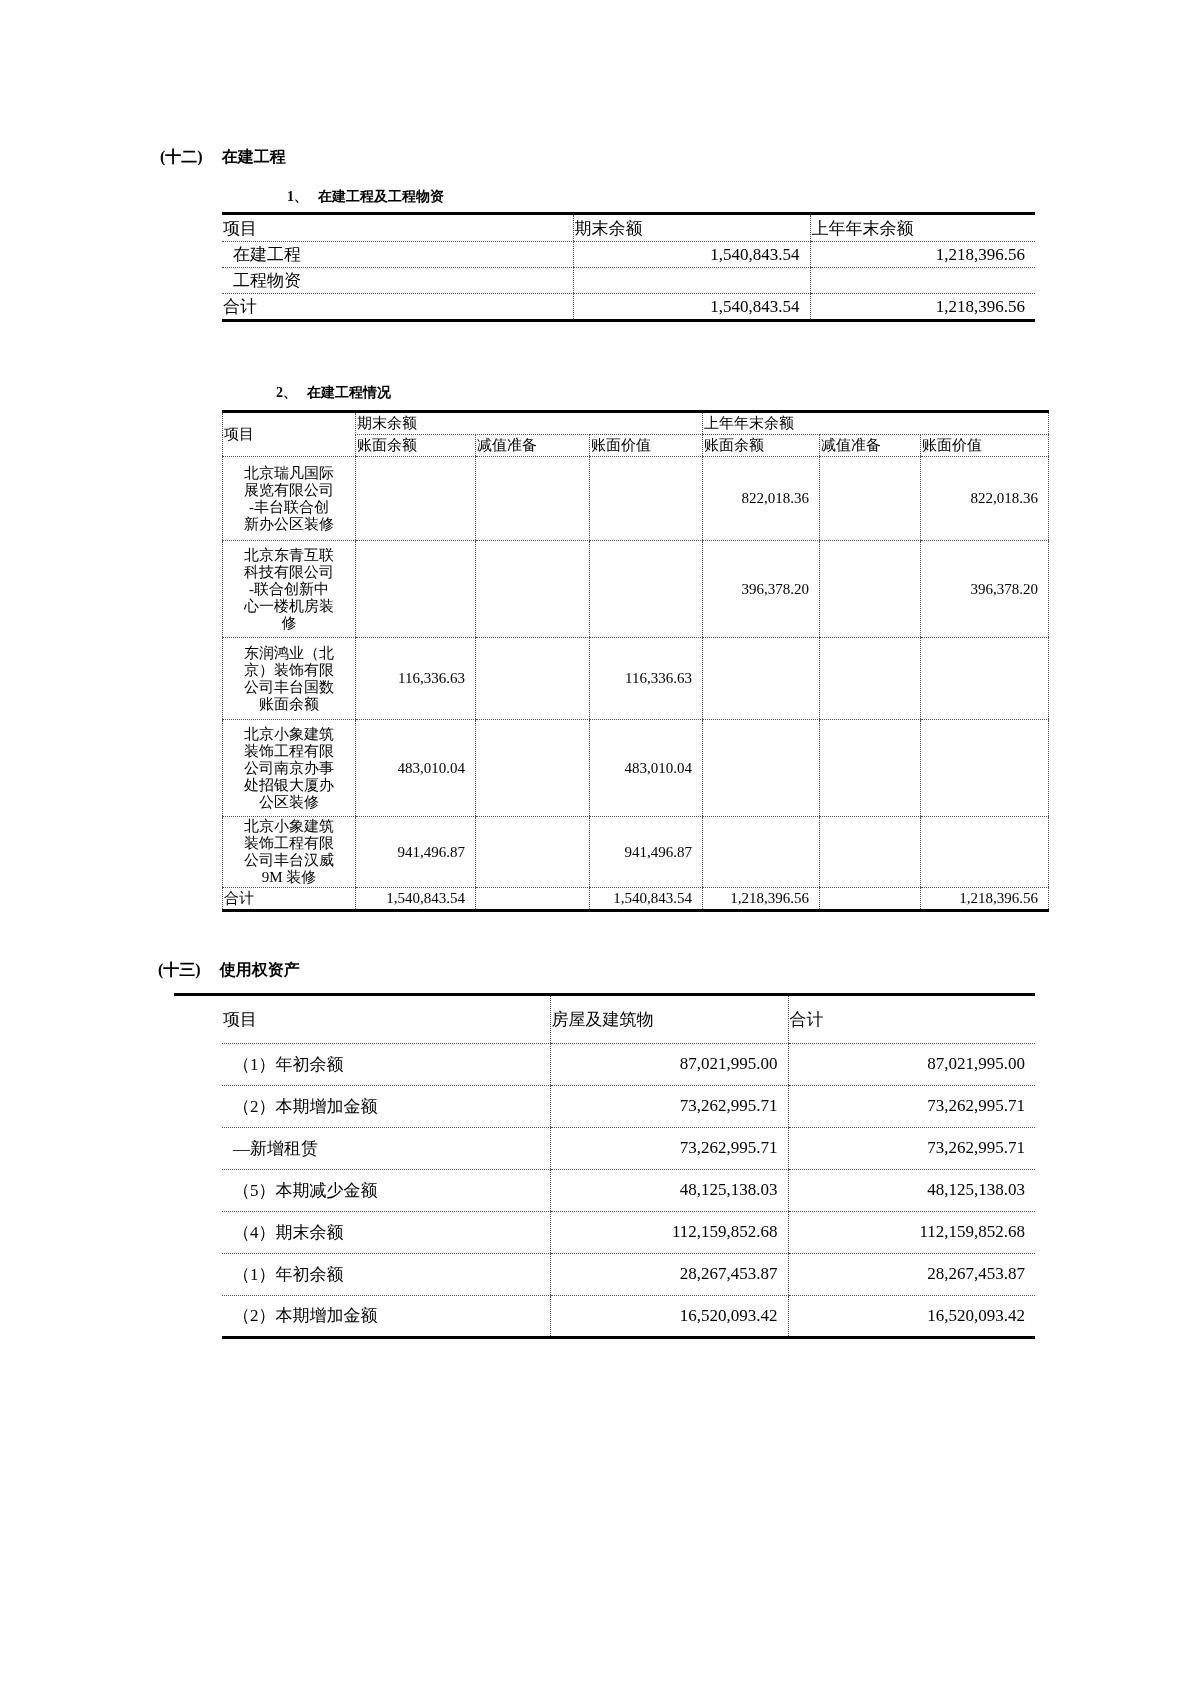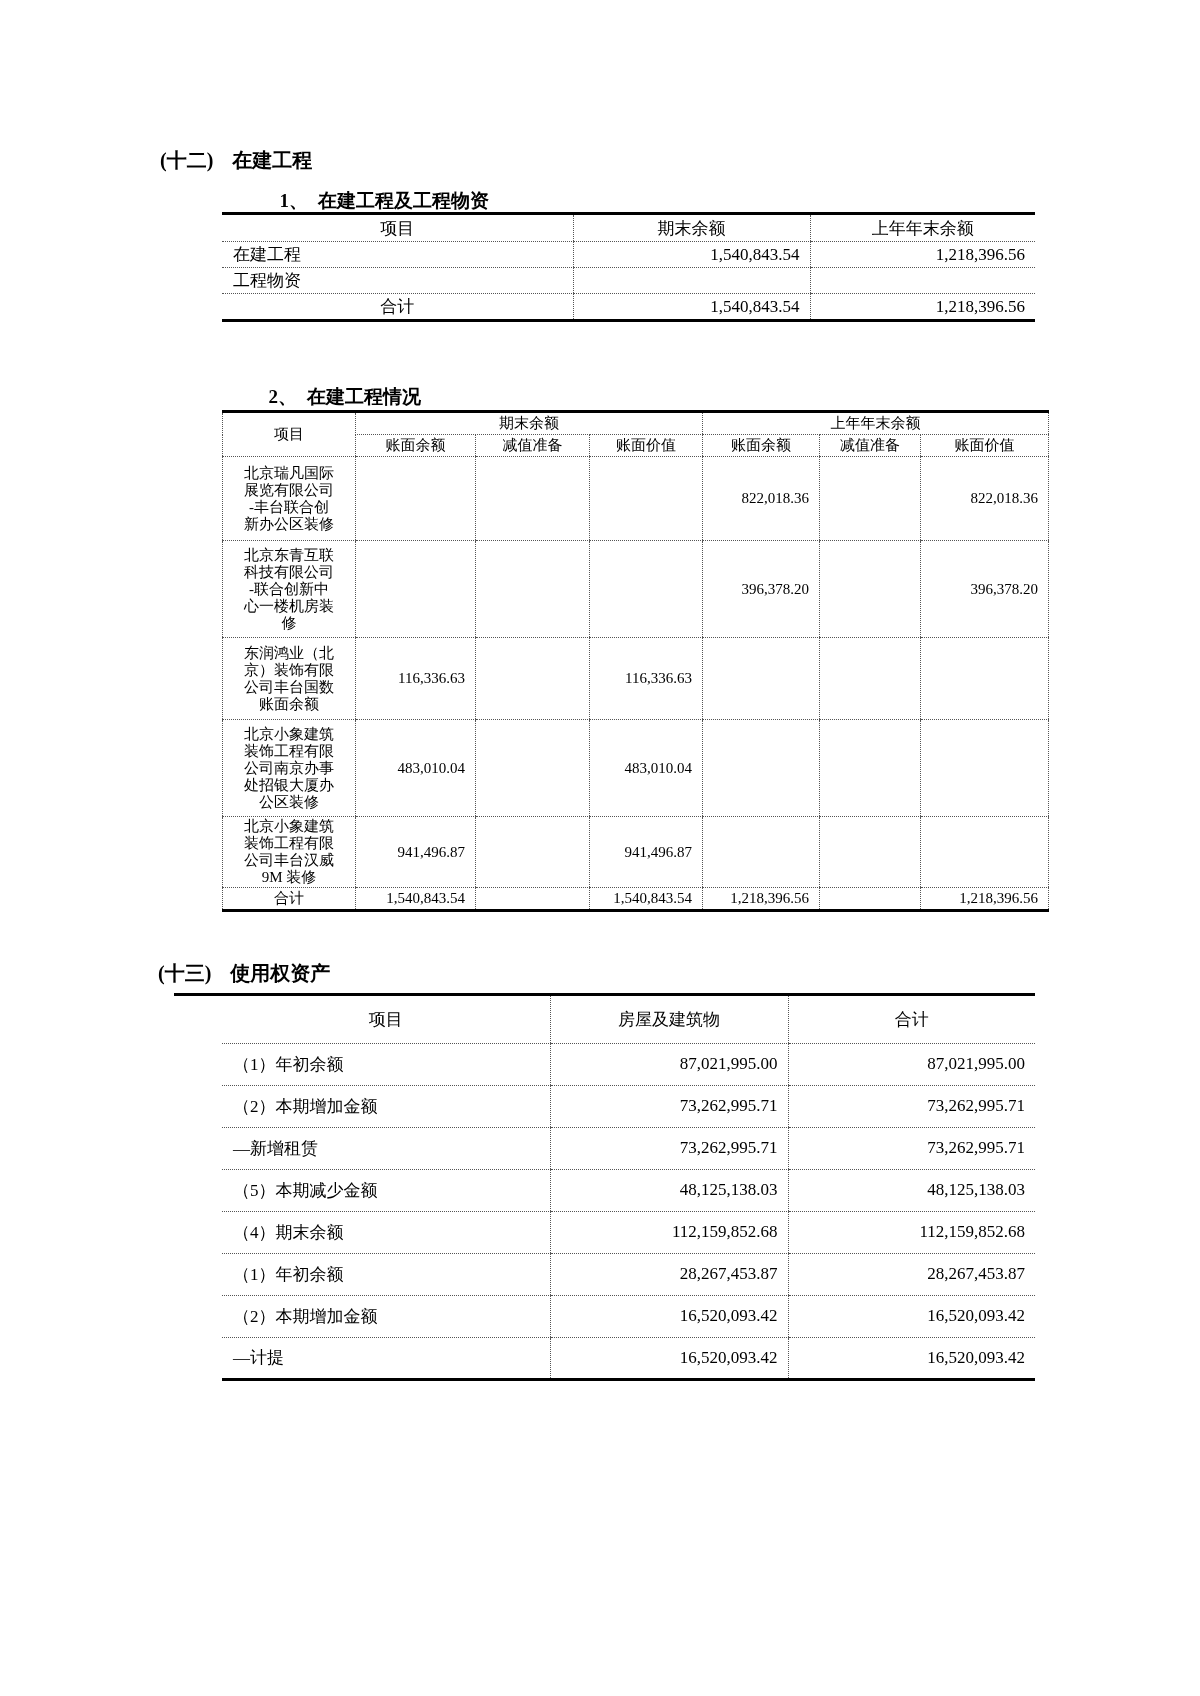--- a/index.html
+++ b/index.html
@@ -1,39 +1,39 @@
 <!DOCTYPE html>
 <html><head>
 <meta charset="utf-8">
 <style>
   html,body{margin:0;padding:0;background:#e8e8e8;}
   .page{
     position:relative;width:1200px;height:1696px;background:#ffffff;
     font-family:"Liberation Serif","DejaVu Serif",serif;color:#000;
     margin:0 auto;overflow:hidden;
   }
-  .hsec{position:absolute;font-weight:bold;font-size:20px;white-space:nowrap;text-align:center;}
+  .hsec{position:absolute;font-weight:bold;font-size:16px;white-space:nowrap;text-align:center;}
   .hsec .ht{margin-left:19px;}
-  .hsub{position:absolute;font-weight:bold;font-size:19px;white-space:nowrap;}
+  .hsub{position:absolute;font-weight:bold;font-size:14px;white-space:nowrap;}
   .hsub .num{display:inline-block;width:41px;}
   .t{
     position:absolute;border-collapse:collapse;table-layout:fixed;
     border-top:3px solid #000;border-bottom:3px solid #000;
   }
   .t td{vertical-align:middle;overflow:hidden;}
   .t td{border-bottom:1px dotted #555;}
   .t tr:last-child td{border-bottom:none;}
   .t1,.t3{font-size:17px;}
   .t2f{font-size:15px;}
   .vl{border-left:1px dotted #555;}
   .t2x{border-left:1px dotted #555;border-right:1px dotted #555;}
   .nt{border-top:none;}
   .num{text-align:right;padding-right:10px;}
   .lbl{text-align:left;padding-left:11px;}
-  .ctr{text-align:center;}
+  .ctr{}
   .item{white-space:pre-line;text-align:center;padding:1px 14px;line-height:17px;}
   .bar13{position:absolute;left:174px;top:993px;width:861px;height:3px;background:#000;}
 </style>
 </head>
 <body>
 
 <div class="page">
 
   <div class="hsec" style="left:160px;top:147px">
     <span>(十二)</span><span class="ht">在建工程</span>
@@ -220,21 +220,16 @@
     <tr style="height:42px">
       <td class="lbl">（1）年初余额</td>
       <td class="num vl">28,267,453.87</td>
       <td class="num vl">28,267,453.87</td>
     </tr>
     <tr style="height:42px">
       <td class="lbl">（2）本期增加金额</td>
       <td class="num vl">16,520,093.42</td>
       <td class="num vl">16,520,093.42</td>
     </tr>
-    <tr style="height:42px">
-      <td class="lbl">—计提</td>
-      <td class="num vl">16,520,093.42</td>
-      <td class="num vl">16,520,093.42</td>
-    </tr>
   </tbody>
     </table>
 
 </div>
 
 </body></html>

